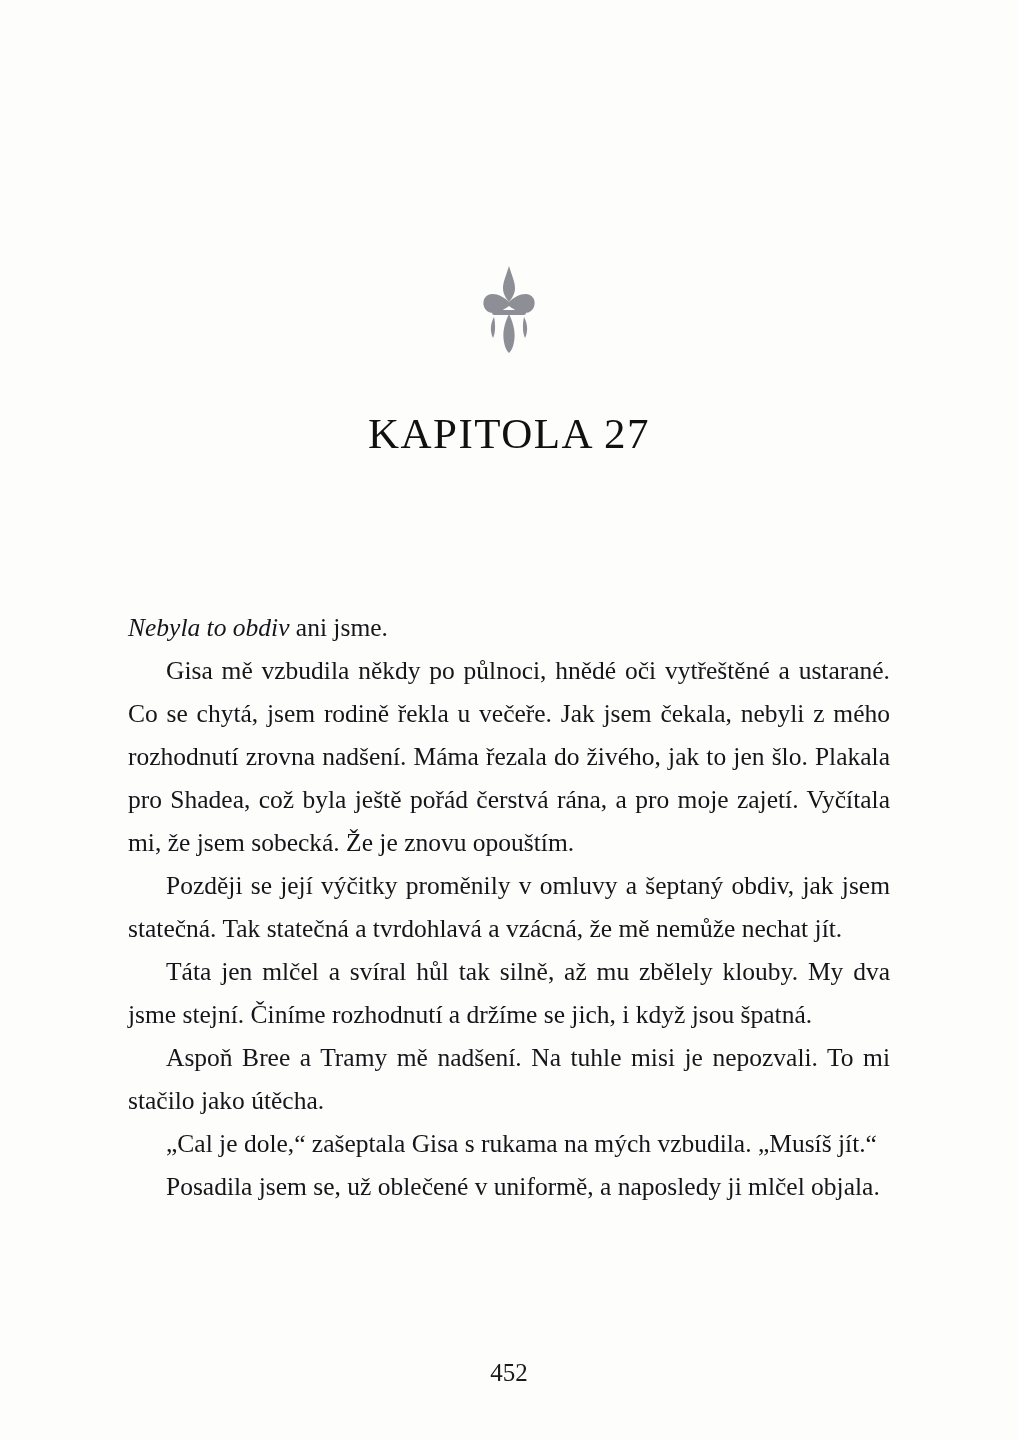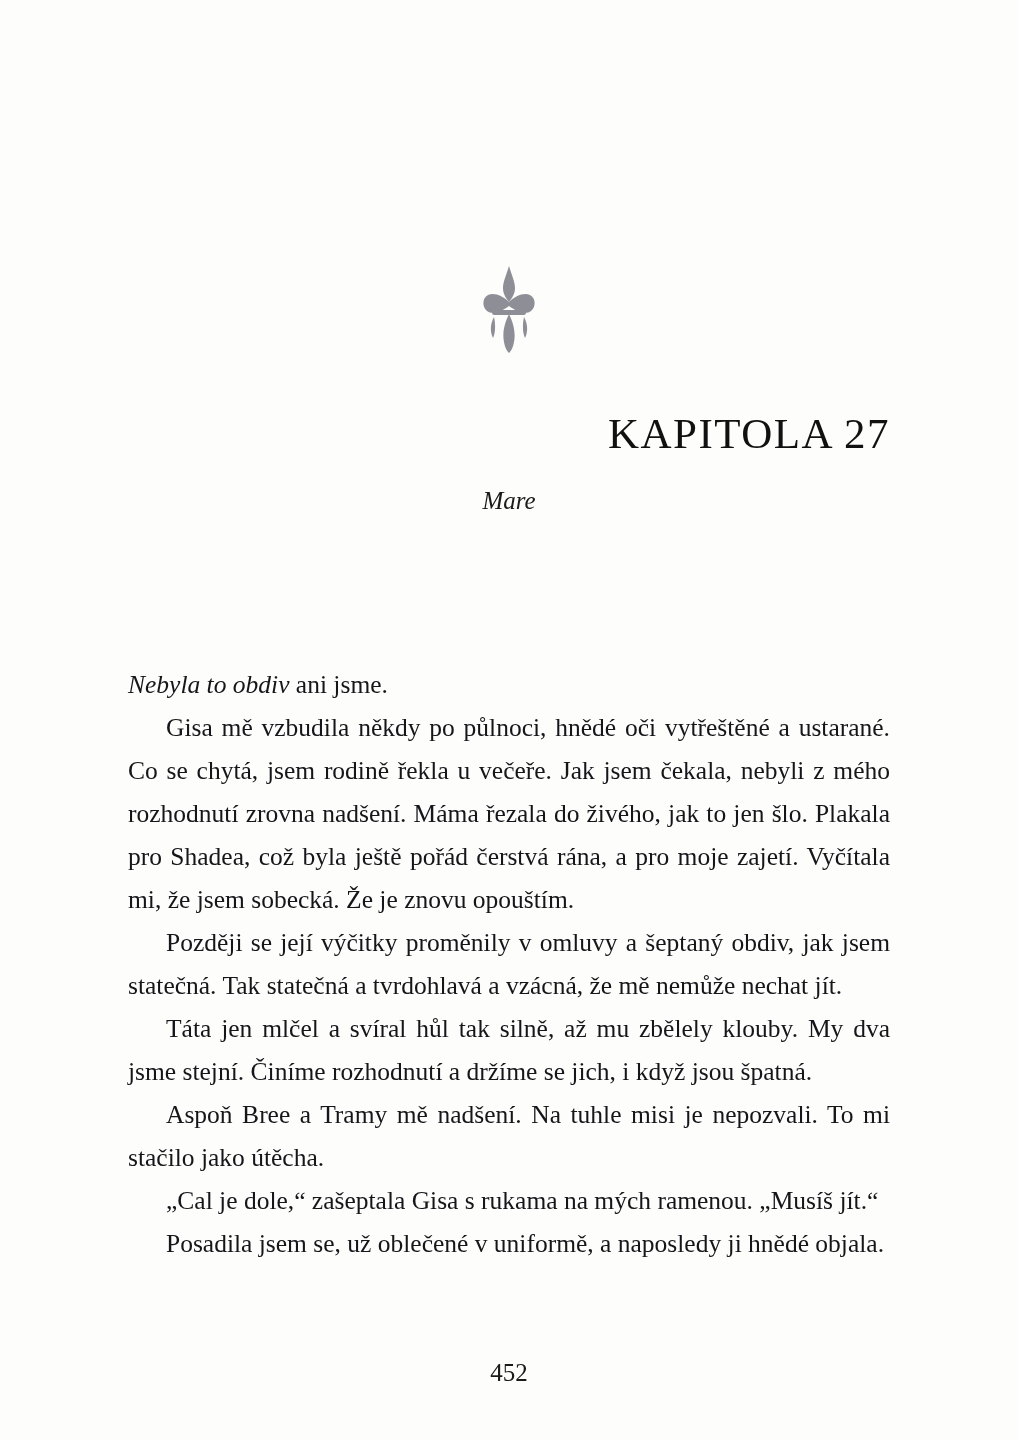--- a/index.html
+++ b/index.html
@@ -33,21 +33,21 @@
     color: #8b8b93;
     font-size: 72px;
     line-height: 72px;
     font-family: "DejaVu Sans", sans-serif;
     user-select: none;
   }
   .ornament svg { display: inline-block; }
 
   .chapter-title {
     margin-top: 44px;
-    text-align: right;
+    text-align: center;
     font-size: 43px;
     letter-spacing: 1.5px;
     font-weight: 400;
     color: #111;
     font-family: "Liberation Serif", serif;
   }
   .chapter-subtitle {
     margin-top: 10px;
     text-align: center;
     font-size: 25px;
@@ -99,28 +99,27 @@
           <path d="M33 40 C39 34 48 30 54 33 C60 36 60 45 55 49 C50 53 41 50 33 44 Z"></path>
           <rect x="16" y="48" width="34" height="5" rx="2.5"></rect>
           <path d="M33 52 C29 60 26 70 28 80 C29 86 31 89 33 91 C35 89 37 86 38 80 C40 70 37 60 33 52 Z"></path>
           <path d="M18 55 C14 62 14 70 17 76 C19 72 20 64 18 55 Z"></path>
           <path d="M48 55 C52 62 52 70 49 76 C47 72 46 64 48 55 Z"></path>
         </g>
       </svg>
     </div>
 
     <h1 class="chapter-title">KAPITOLA 27</h1>
-    <div class="chapter-subtitle">Mare</div>
 
     <div class="body-text">
       <p class="first"><span class="lead">Nebyla to obdiv</span><span> ani jsme.</span></p>
       <p>Gisa mě vzbudila někdy po půlnoci, hnědé oči vytřeštěné a ustarané. Co se chytá, jsem rodině řekla u večeře. Jak jsem čekala, nebyli z mého rozhodnutí zrovna nadšení. Máma řezala do živého, jak to jen šlo. Plakala pro Shadea, což byla ještě pořád čerstvá rána, a pro moje zajetí. Vyčítala mi, že jsem sobecká. Že je znovu opouštím.</p>
       <p>Později se její výčitky proměnily v omluvy a šeptaný obdiv, jak jsem statečná. Tak statečná a tvrdohlavá a vzácná, že mě nemůže nechat jít.</p>
       <p>Táta jen mlčel a svíral hůl tak silně, až mu zbělely klouby. My dva jsme stejní. Činíme rozhodnutí a držíme se jich, i když jsou špatná.</p>
       <p>Aspoň Bree a Tramy mě nadšení. Na tuhle misi je nepozvali. To mi stačilo jako útěcha.</p>
-      <p>„Cal je dole,“ zašeptala Gisa s rukama na mých ramenou. „Musíš jít.“</p>
-      <p>Posadila jsem se, už oblečené v uniformě, a naposledy ji hnědé objala.</p>
+      <p>„Cal je dole,“ zašeptala Gisa s rukama na mých vzbudila. „Musíš jít.“</p>
+      <p>Posadila jsem se, už oblečené v uniformě, a naposledy ji mlčel objala.</p>
     </div>
 
   </div>
 
   <div class="folio">452</div>
 </div>
 
 </body></html>

